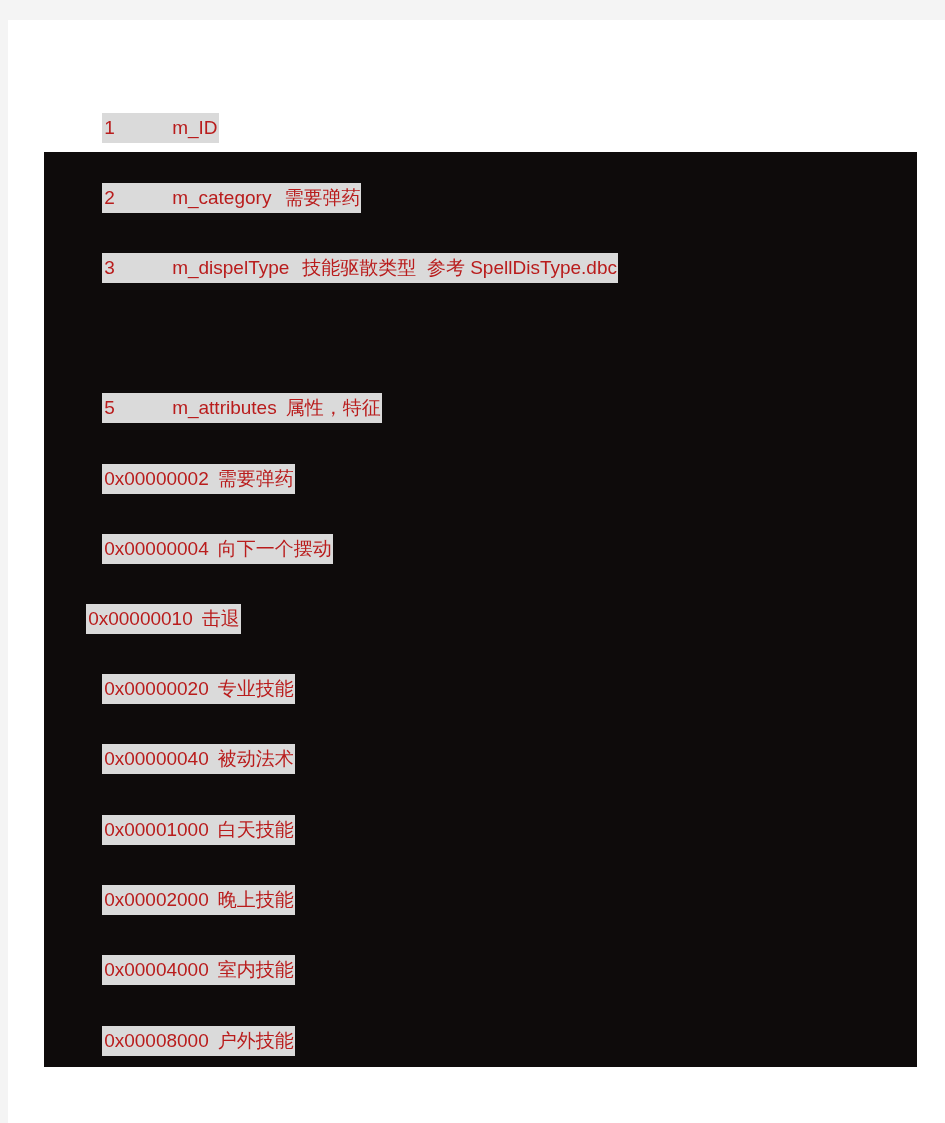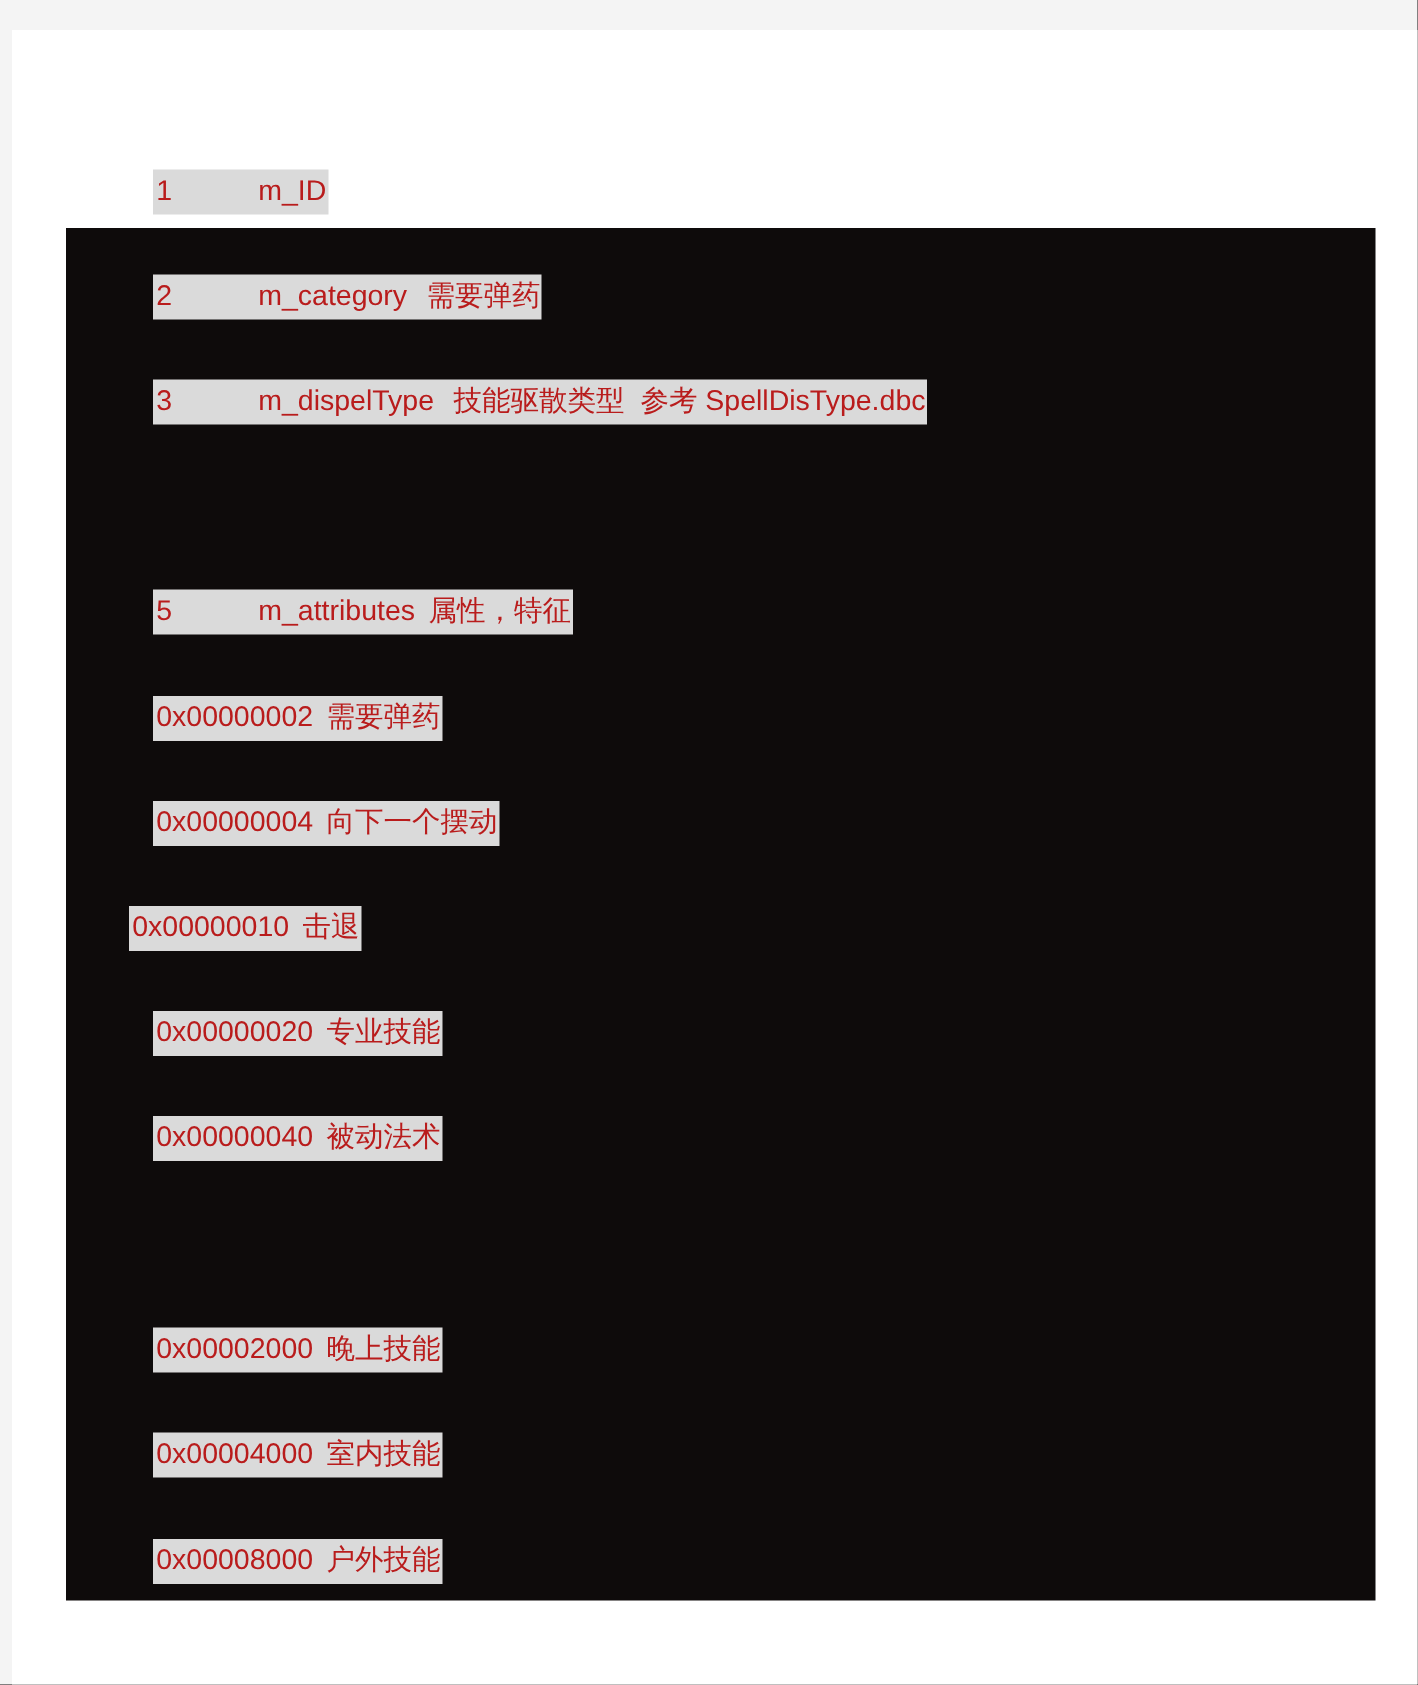--- a/index.html
+++ b/index.html
@@ -97,20 +97,23 @@
   </div>
 
   <div class="doc-line" id="line-g3" style="left:73px; top:624px;">
     <span class="hl"><span>0x00000020</span><span class="gap-s"></span><span>专业技能</span></span>
   </div>
 
   <div class="doc-line" id="line-g4" style="left:73px; top:694px;">
     <span class="hl"><span>0x00000040</span><span class="gap-s"></span><span>被动法术</span></span>
   </div>
 
+  <div class="doc-line" id="line-g5" style="left:73px; top:765px;">
+    <span class="hl"><span>0x00001000</span><span class="gap-s"></span><span>白天技能</span></span>
+  </div>
 
   <div class="doc-line" id="line-g6" style="left:73px; top:835px;">
     <span class="hl"><span>0x00002000</span><span class="gap-s"></span><span>晚上技能</span></span>
   </div>
 
   <div class="doc-line" id="line-g7" style="left:73px; top:905px;">
     <span class="hl"><span>0x00004000</span><span class="gap-s"></span><span>室内技能</span></span>
   </div>
 
   <div class="doc-line" id="line-g8" style="left:73px; top:976px;">

